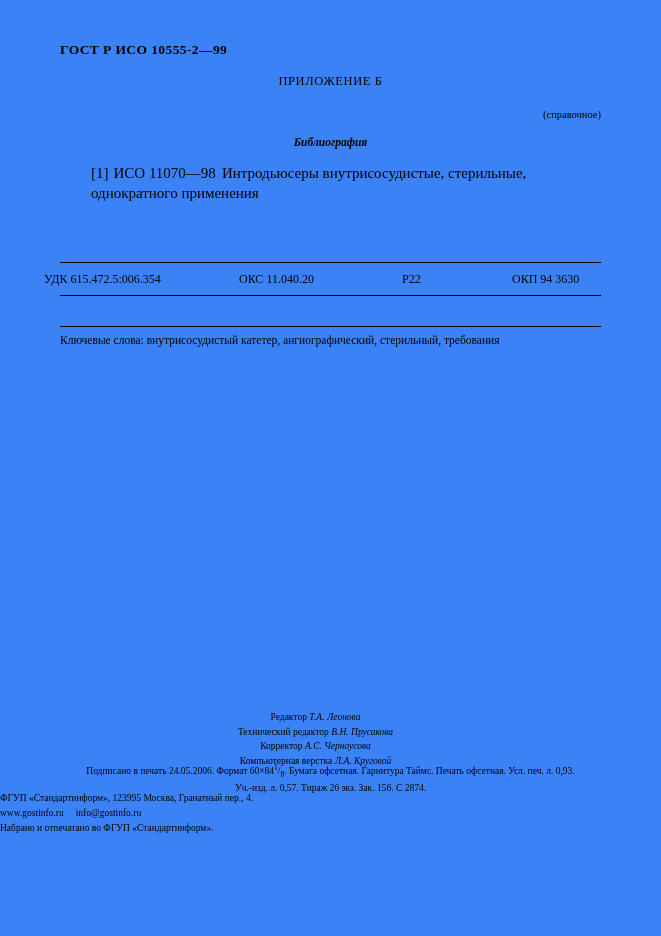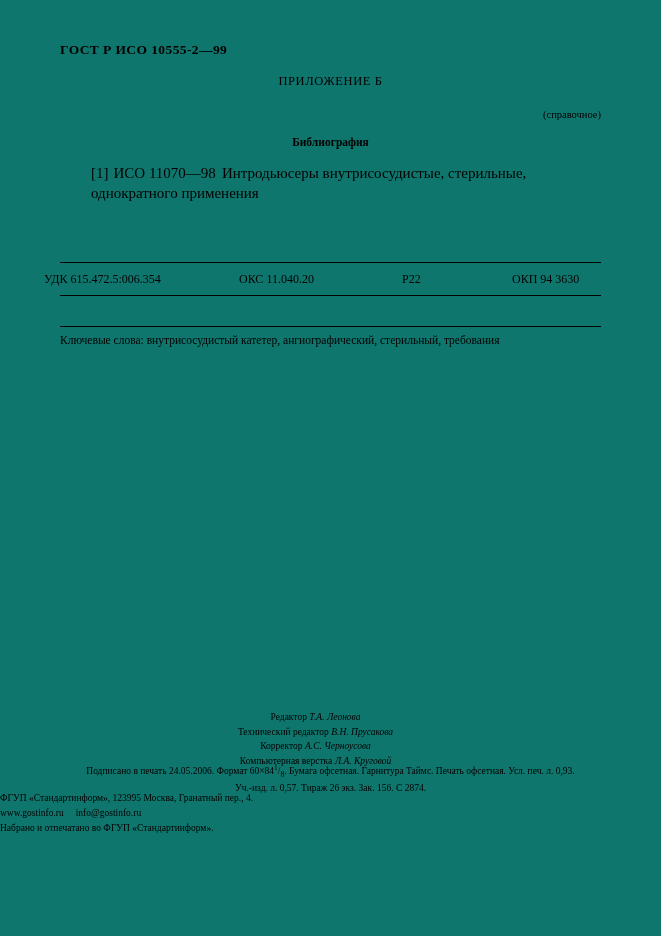--- a/index.html
+++ b/index.html
@@ -13,21 +13,21 @@
     font-family: "Liberation Serif", serif;
     color: #000000;
     position: relative;
     overflow: hidden;
   }
   .page {
     position: absolute;
     left: 0; top: 0;
     width: 661px;
     height: 936px;
-    background: #0f766e;
+    background: #3b82f6;
   }
   .content {
     position: absolute;
     left: 60px;
     top: 0;
     width: 541px;
   }
   .std-header {
     position: absolute;
     left: 60px;
@@ -56,20 +56,21 @@
     margin-top: 19px;
   }
   .biblio-title {
     position: absolute;
     left: 0;
     top: 136px;
     width: 541px;
     text-align: center;
     font-size: 11.5px;
     font-weight: bold;
+    font-style: italic;
   }
   .biblio-entry {
     position: absolute;
     left: 31px;
     top: 164px;
     width: 510px;
     font-size: 15px;
     line-height: 1.3;
   }
   .biblio-entry .ref-num {

